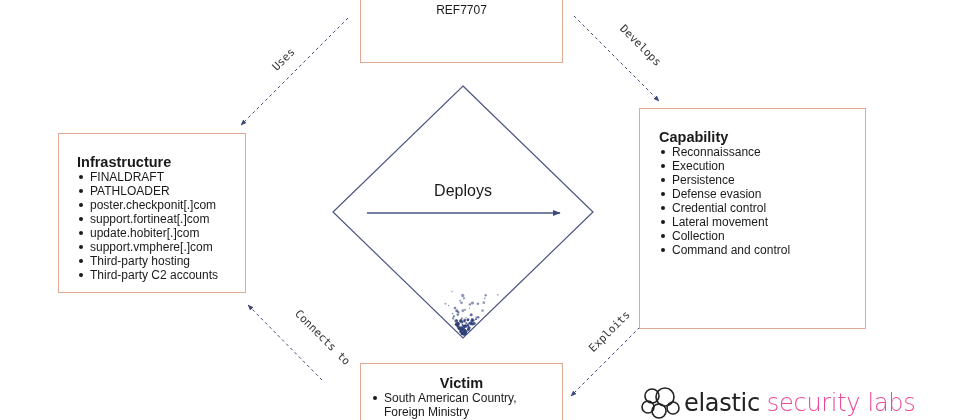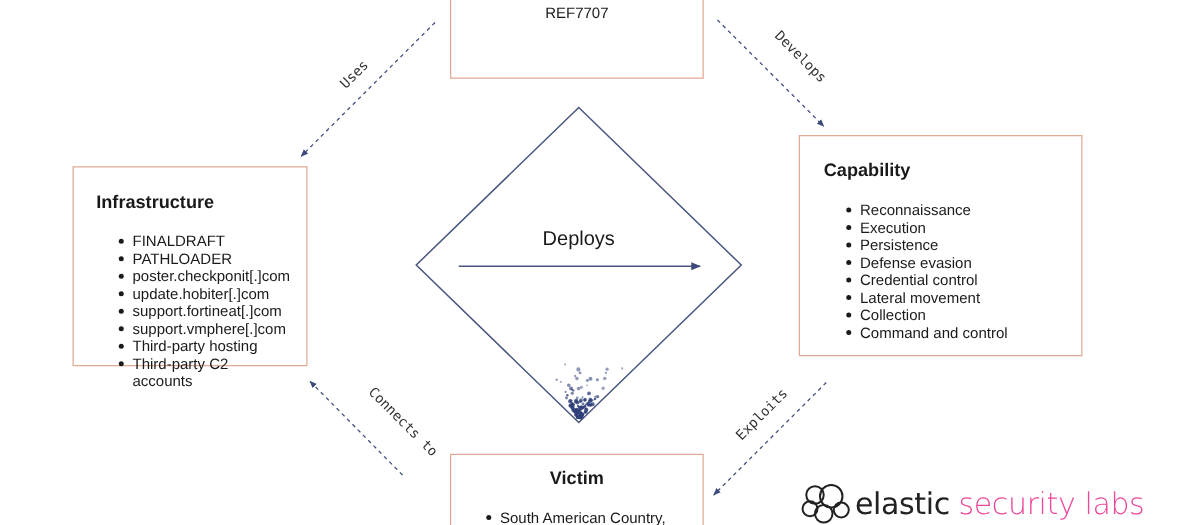--- a/index.html
+++ b/index.html
@@ -2,28 +2,28 @@
 <html><head>
   <meta charset="utf-8">
   <style>
     html, body { margin: 0; padding: 0; background: #ffffff; }
     body { width: 960px; height: 420px; overflow: hidden; position: relative;
            font-family: "Liberation Sans", "DejaVu Sans", sans-serif; color: #1a1a1a; }
     .box { position: absolute; box-sizing: border-box; background: #fff;
            border: 1.3px solid #e0a994; }
     .box-title { font-weight: bold; font-size: 14.5px; line-height: 16px; }
     .box-sub { font-size: 12px; line-height: 14px; }
-    ul.bul { list-style: none; margin: 16px; padding: 0; }
+    ul.bul { list-style: none; margin: 0; padding: 0; }
     ul.bul li { position: relative; padding-left: 13px; font-size: 12px; line-height: 14px; }
     ul.bul li::before { content: ""; position: absolute; left: 2px; top: 5px;
                         width: 4px; height: 4px; border-radius: 50%; background: #1a1a1a; }
 
     #adversary { left: 360px; top: -2px; width: 203px; height: 65px; text-align: center; padding-top: 4px; }
     #infrastructure { left: 58px; top: 133px; width: 188px; height: 160px; padding: 20px 0 0 18px; }
-    #capability { left: 639px; top: 108px; width: 227px; height: 177px; padding: 20px 0 0 19px; }
+    #capability { left: 639px; top: 108px; width: 227px; height: 221px; padding: 20px 0 0 19px; }
     #victim { left: 360px; top: 363px; width: 203px; height: 70px; padding: 11px 0 0 10px; }
     #victim .box-title { text-align: center; padding-right: 10px; }
 
     svg#diagram { position: absolute; left: 0; top: 0; }
     .edge-label { font-family: "DejaVu Sans Mono", "Liberation Mono", monospace; font-size: 11px; fill: #333; }
     .deploys-label { font-family: "Liberation Sans", sans-serif; font-size: 16px; fill: #1a1a1a; }
 
     #brand { position: absolute; left: 640px; top: 386px; height: 34px; display: flex; align-items: center; }
     #brand .logo { width: 44px; height: 34px; }
     #brand .word-strong { font-family: "DejaVu Sans", sans-serif; font-size: 24px; color: #222; letter-spacing: -0.3px; }
@@ -203,22 +203,22 @@
 <div class="box" id="adversary">
   <div class="box-sub">REF7707</div>
 </div>
 
 <div class="box" id="infrastructure">
   <div class="box-title">Infrastructure</div>
   <ul class="bul">
     <li>FINALDRAFT</li>
     <li>PATHLOADER</li>
     <li>poster.checkponit[.]com</li>
+    <li>support.fortineat[.]com</li>
     <li>update.hobiter[.]com</li>
-    <li>support.fortineat[.]com</li>
     <li>support.vmphere[.]com</li>
     <li>Third-party hosting</li>
     <li>Third-party C2 accounts</li>
   </ul>
 </div>
 
 <div class="box" id="capability">
   <div class="box-title">Capability</div>
   <ul class="bul">
     <li>Reconnaissance</li>

